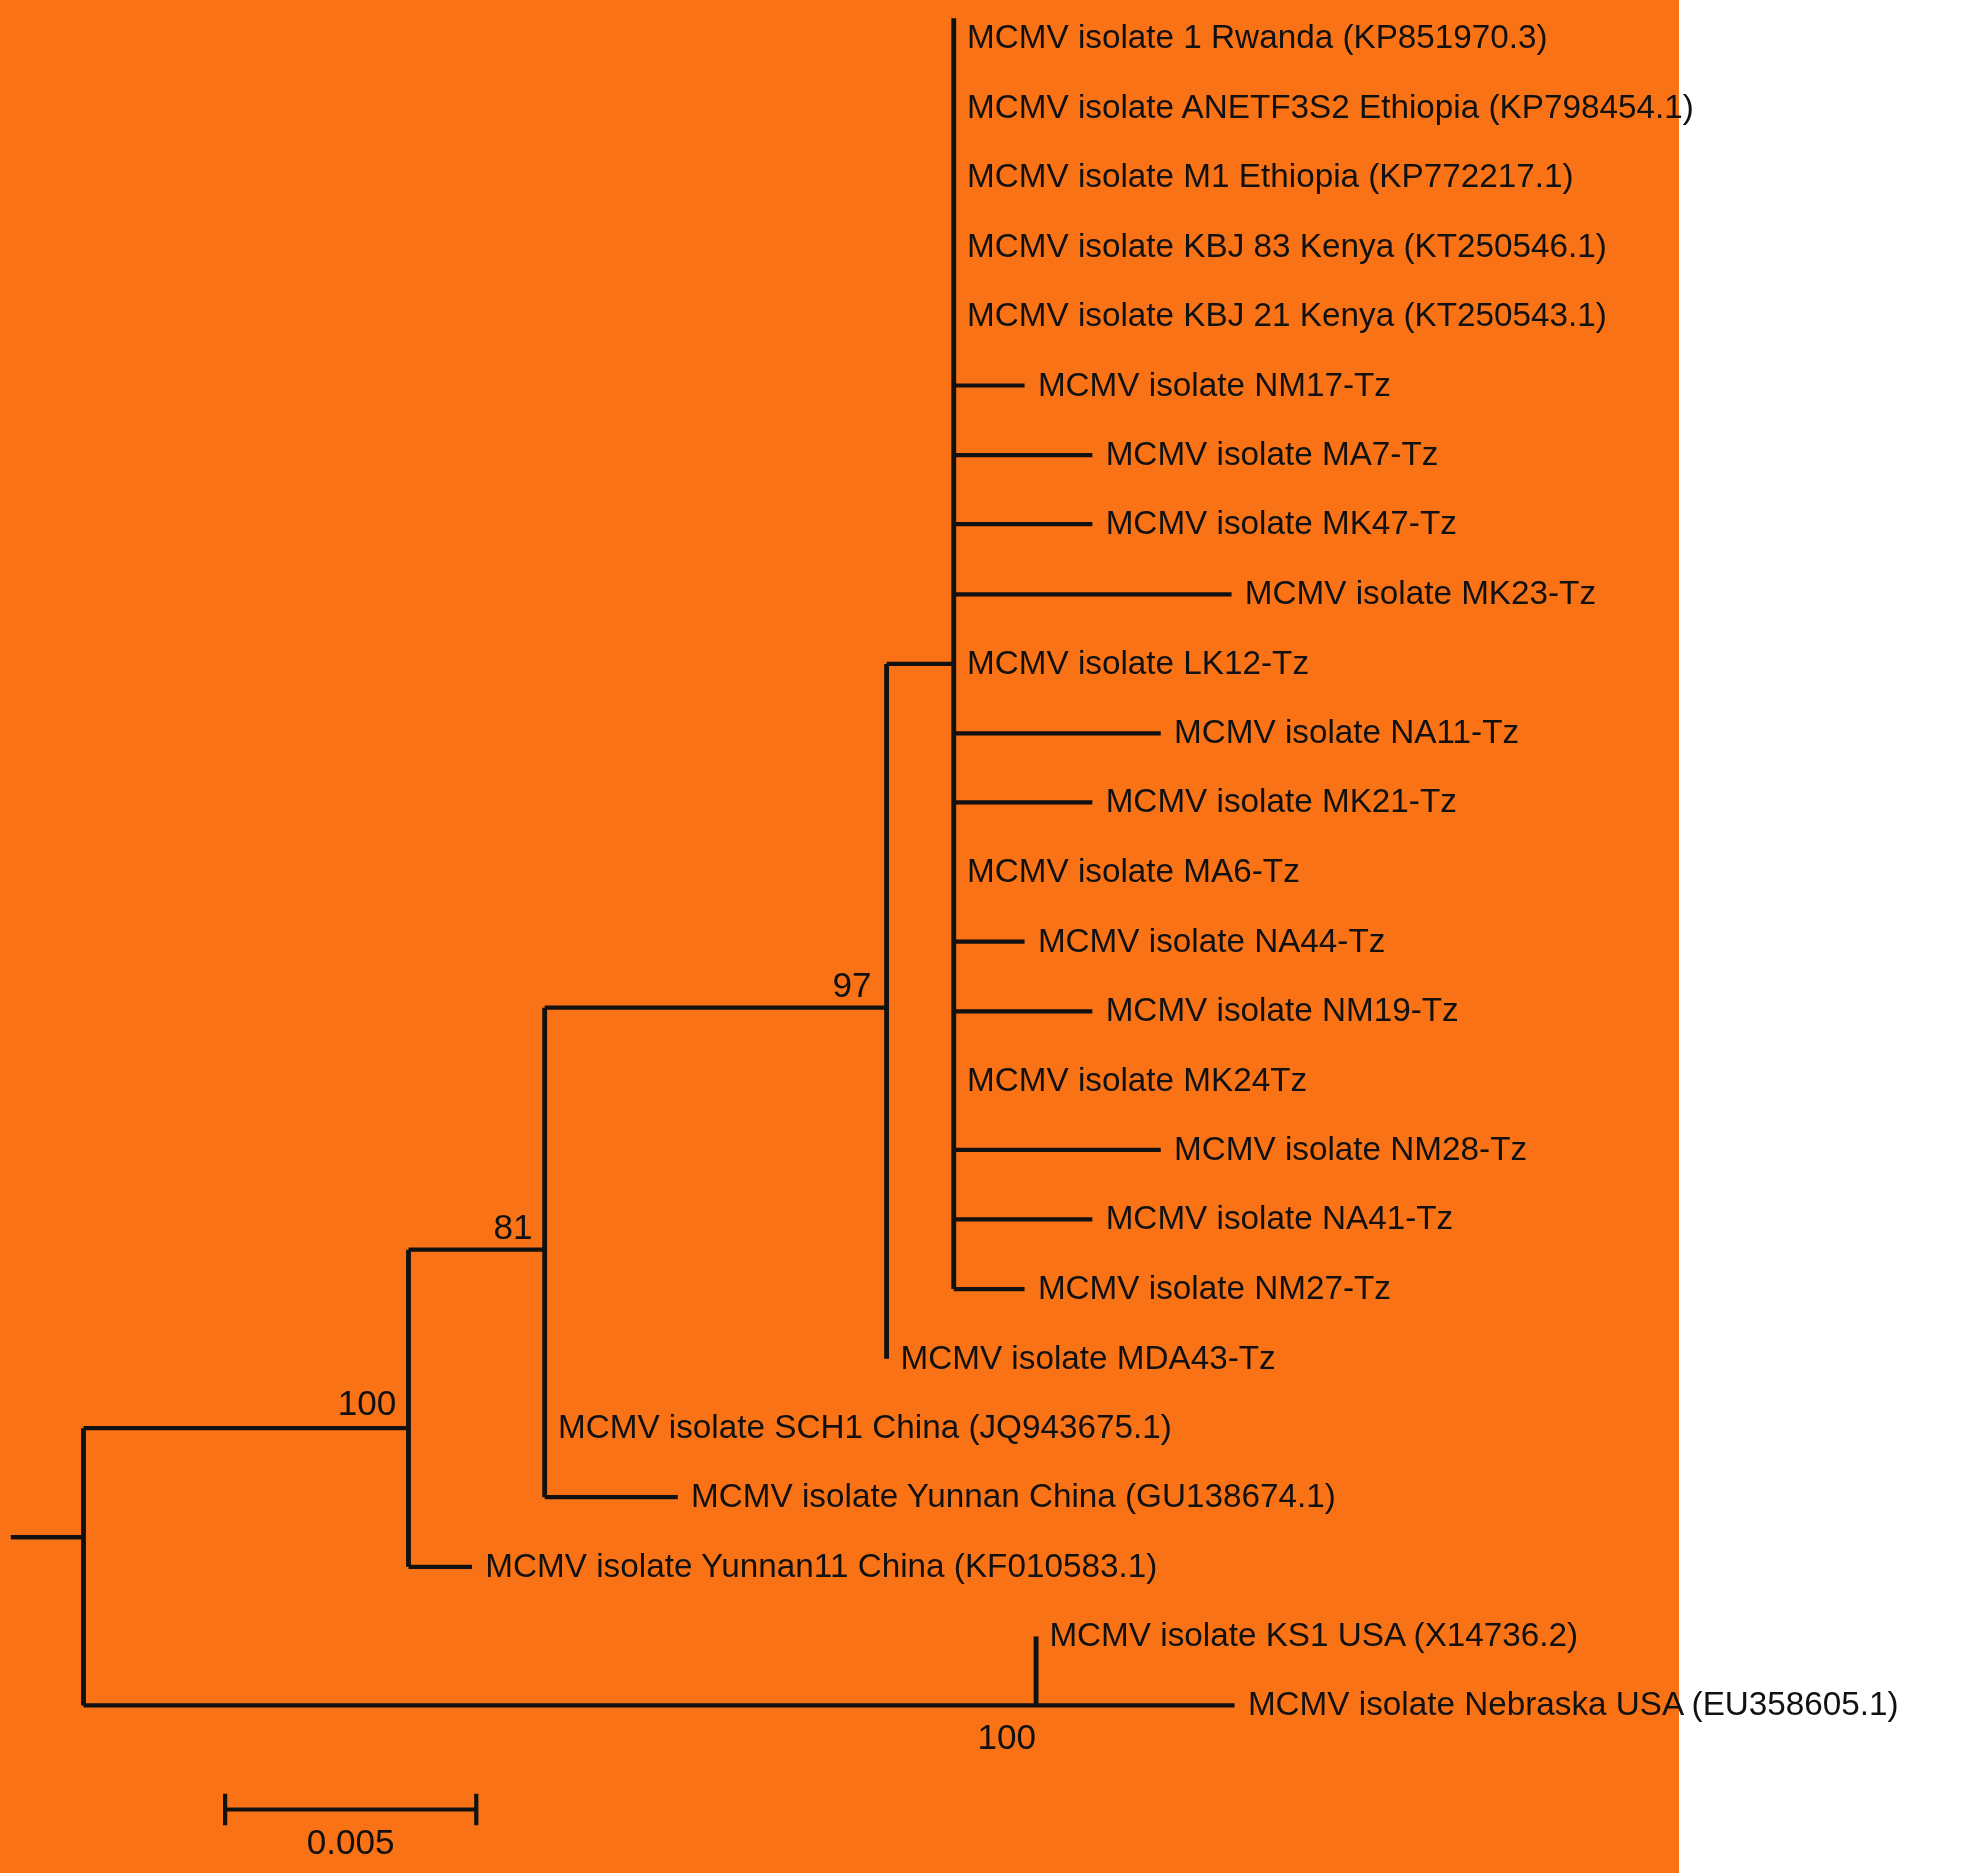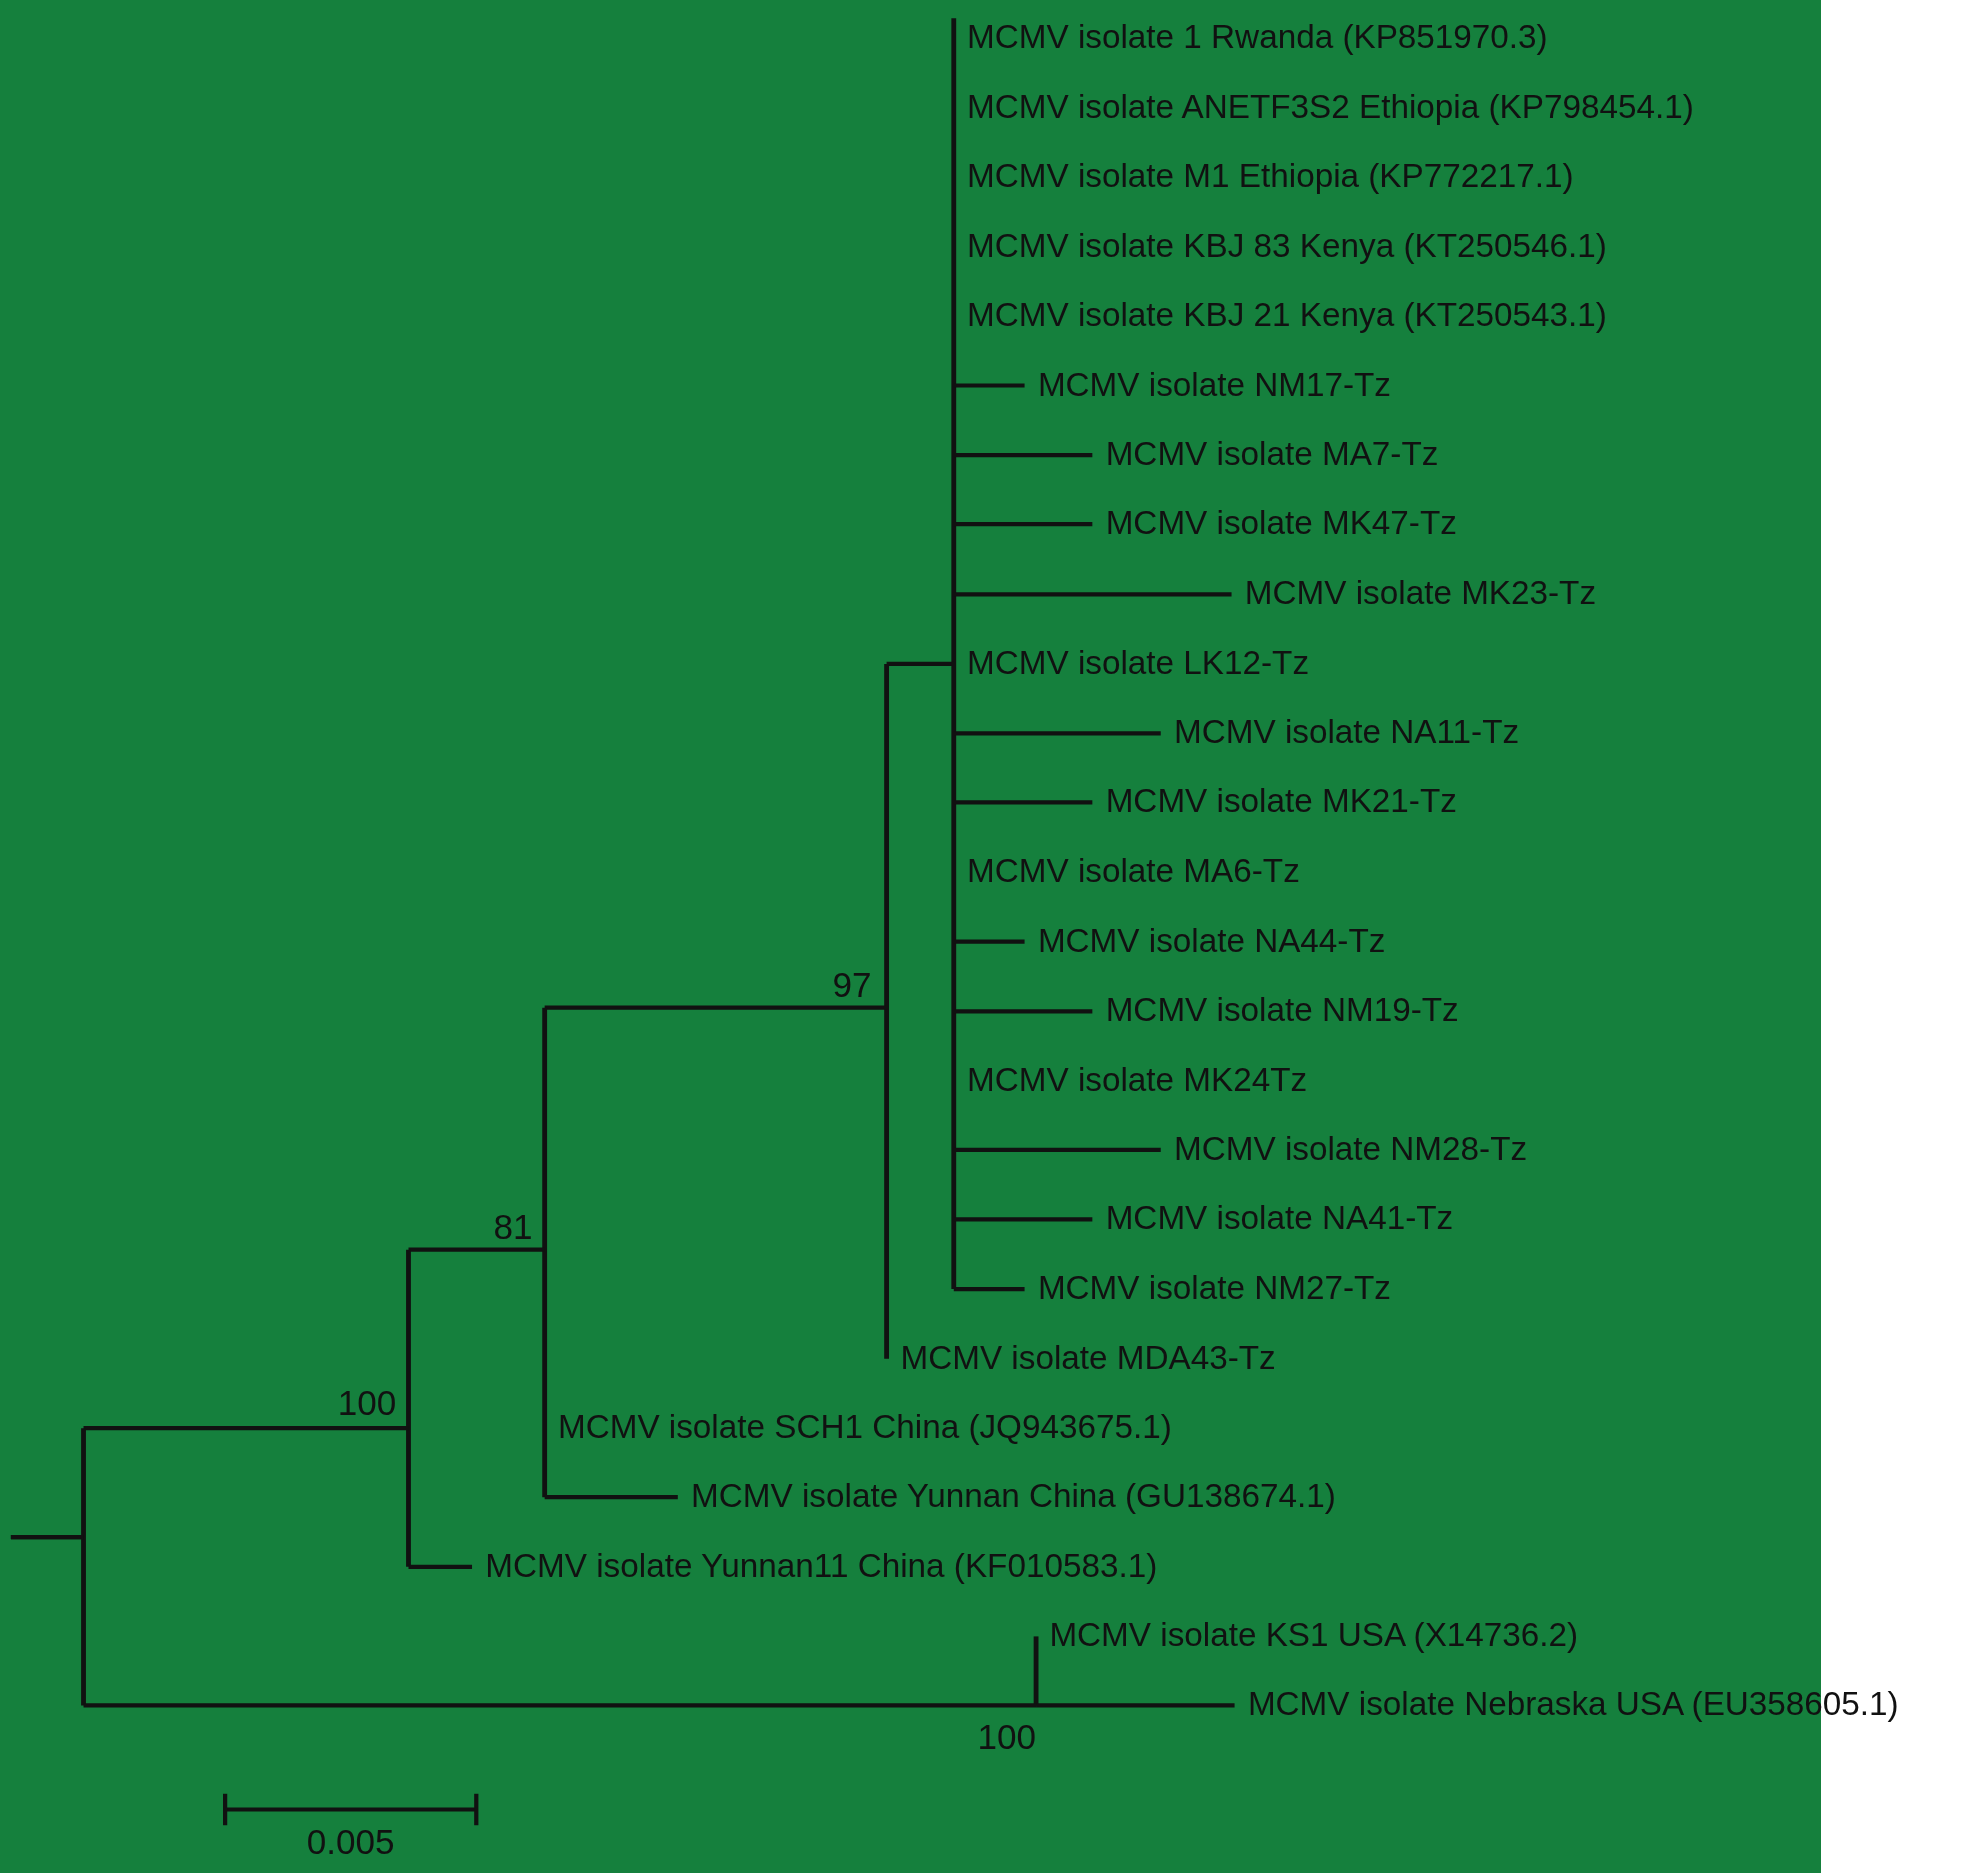--- a/index.html
+++ b/index.html
@@ -8,23 +8,23 @@
     background: #ffffff;
   }
   body {
     width: 1985px;
     height: 1874px;
     font-family: "Liberation Sans", sans-serif;
     overflow: hidden;
   }
   #tree-figure {
     position: relative;
-    width: 1821px;
+    width: 1679px;
     height: 1874px;
-    background: #15803d;
+    background: #f97316;
   }
   #tree-svg {
     position: absolute;
     top: 0;
     left: 0;
     width: 1985px;
     height: 1874px;
     display: block;
   }
   .branch-line {

